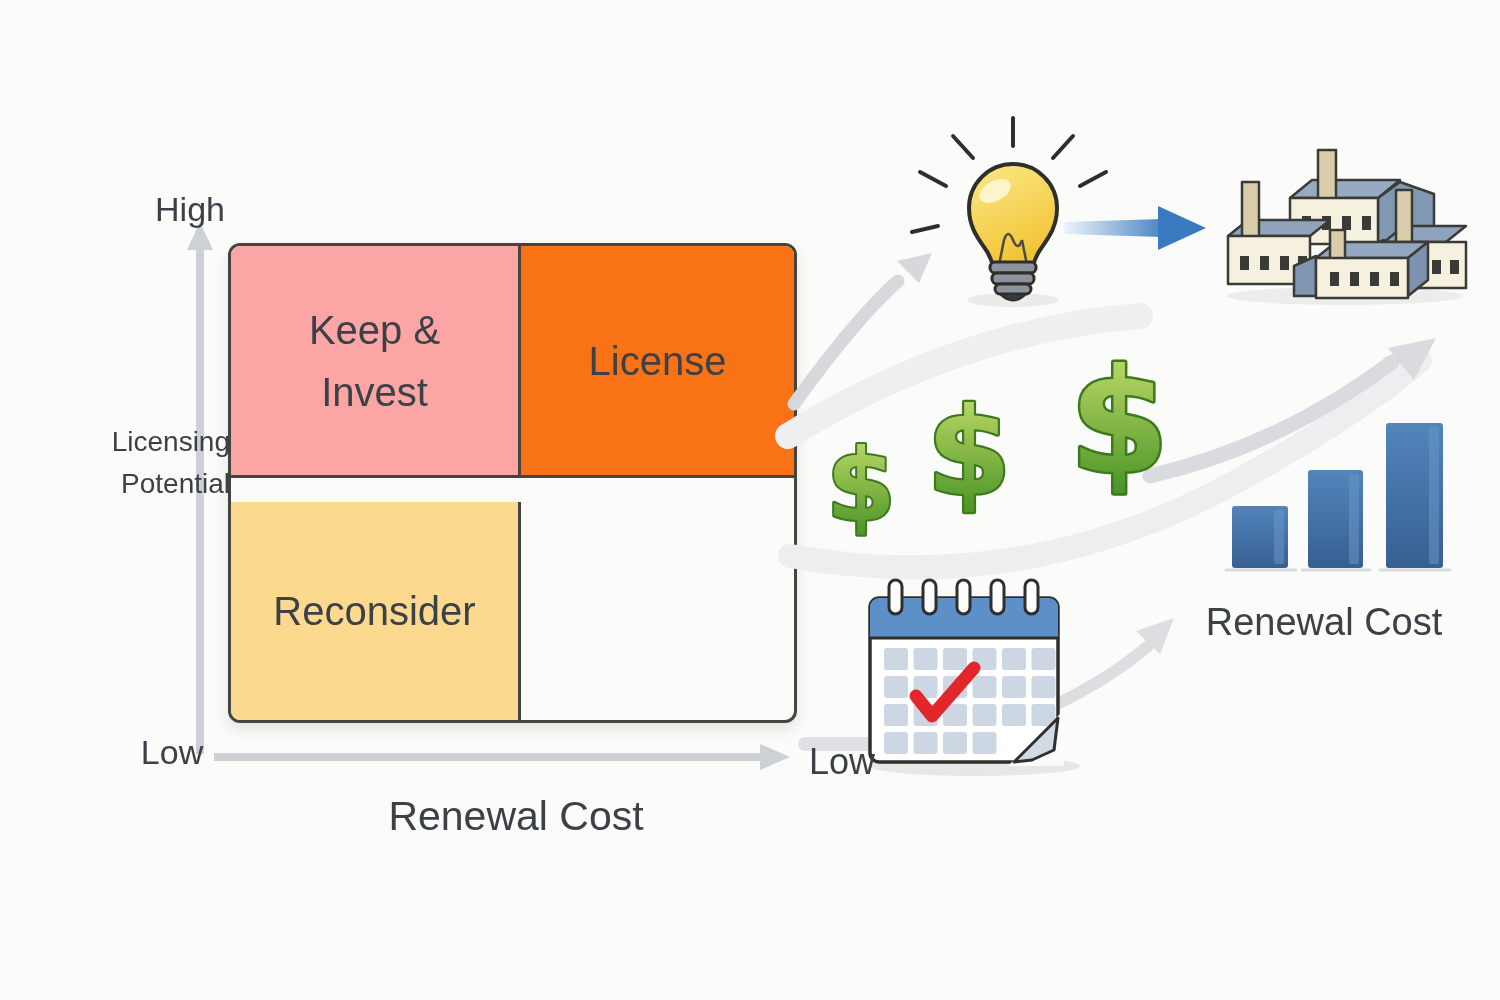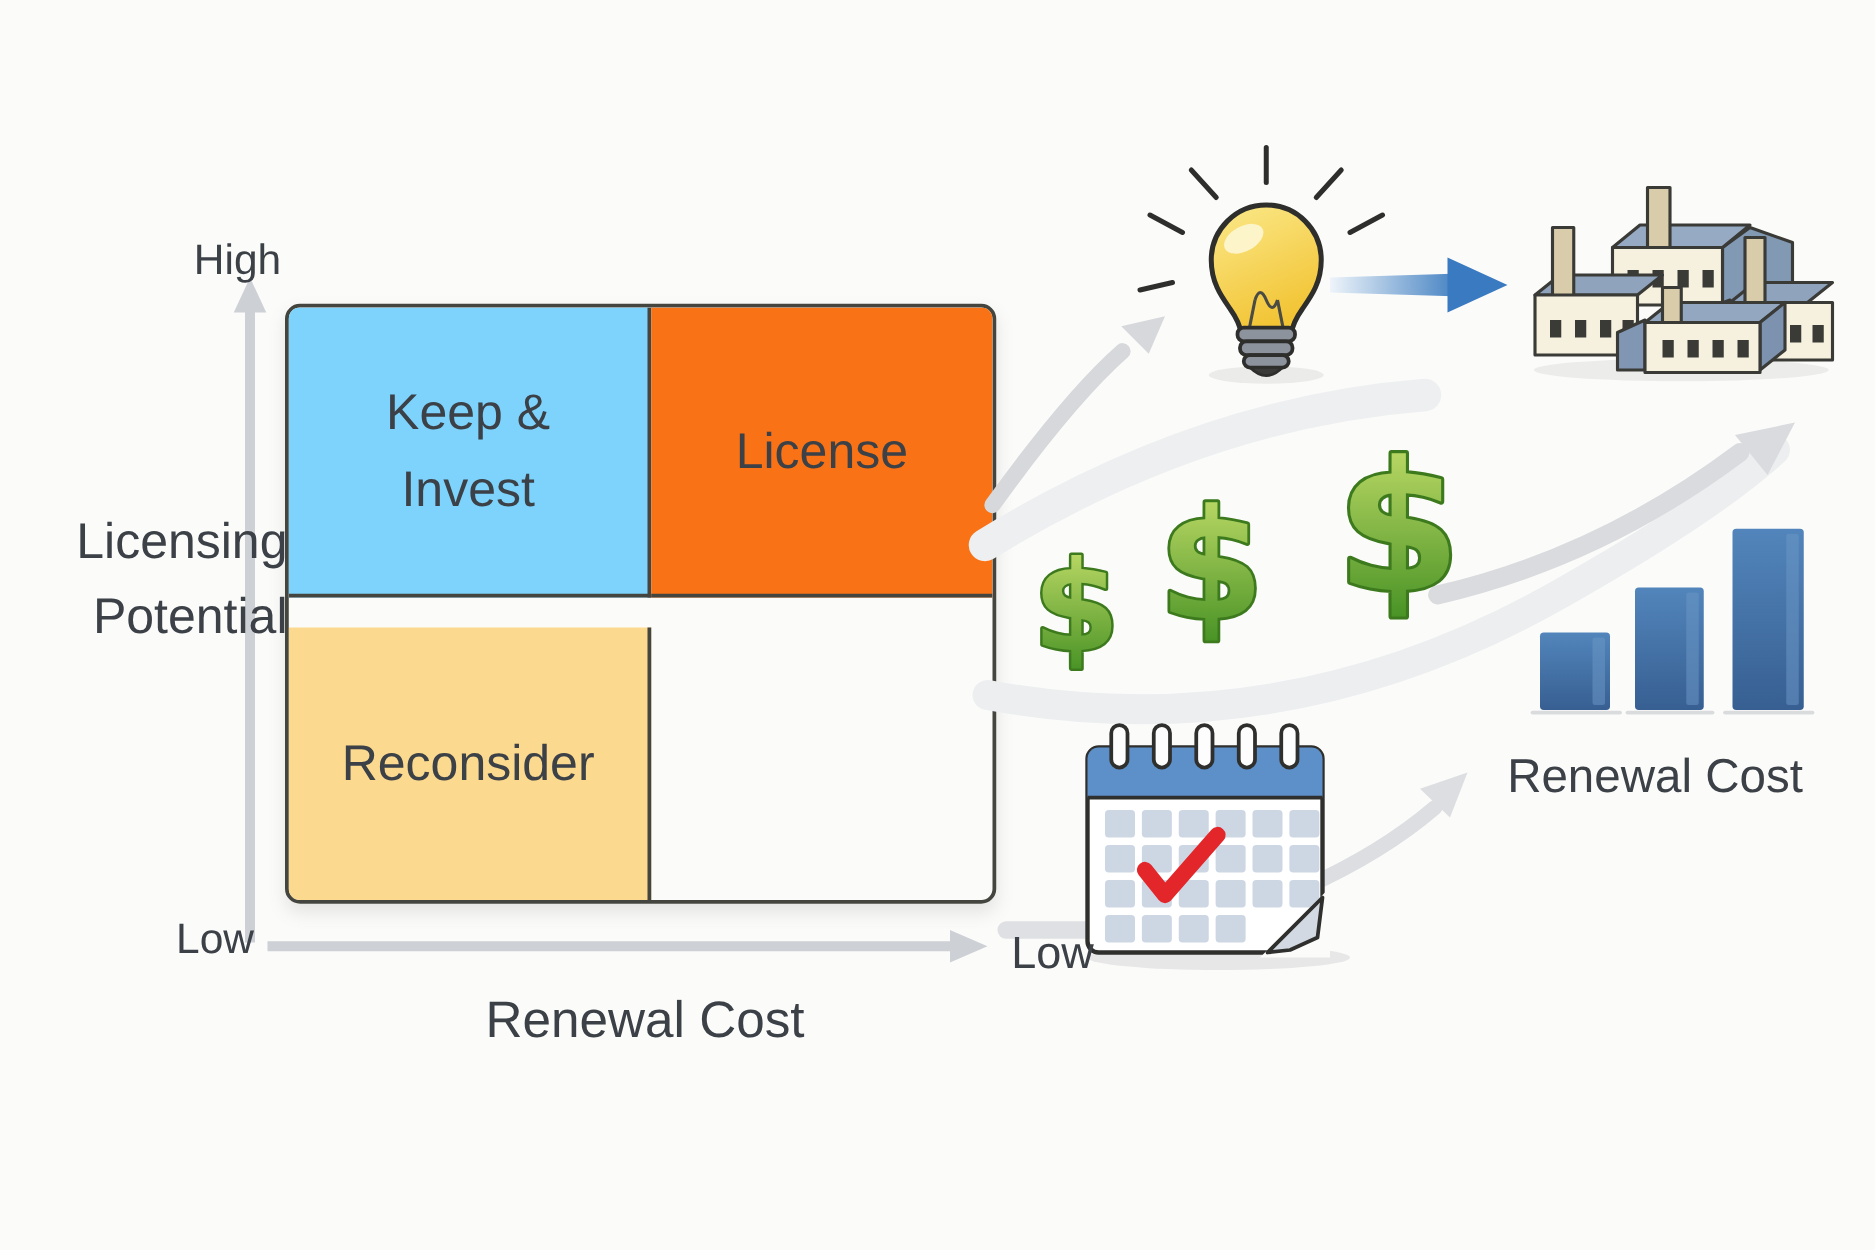--- a/index.html
+++ b/index.html
@@ -14,31 +14,31 @@
   .quad{display:flex;align-items:center;justify-content:center;text-align:center;
         font-size:40px;line-height:1.55;box-sizing:border-box;}
   .quad.tl{border-right:3px solid #45453f;border-bottom:3px solid #45453f;}
   .quad.tr{border-bottom:3px solid #45453f;}
   .quad.bl{border-right:3px solid #45453f;}
   .quad .qlabel{max-width:235px;}
   .lbl{position:absolute;transform:translate(-50%,-50%);white-space:nowrap;
        text-align:right;z-index:3;}
   .lbl.axis{font-size:34px;}
   .lbl.title{font-size:41px;}
-  .lbl.ytitle{font-size:40px;line-height:1.5;white-space:normal;width:220px;}
+  .lbl.ytitle{font-size:28px;line-height:1.5;white-space:normal;width:220px;}
   .lbl.rchart{font-size:38px;}
   .lbl.rlow{font-size:36px;}
 </style>
 </head>
 <body>
 
 <div class="canvas">
 
   <div class="matrix">
-    <div class="quad tl" style="background: #7dd3fc;">
+    <div class="quad tl" style="background: #fca5a5;">
       <div class="qlabel">Keep &amp; Invest</div>
     </div>
     <div class="quad tr" style="background: #f97316;">
       <div class="qlabel">License</div>
     </div>
     <div class="quad bl" style="background: rgb(251, 217, 142); margin-top: 24px;">
       <div class="qlabel">Reconsider</div>
     </div>
   </div>
 

